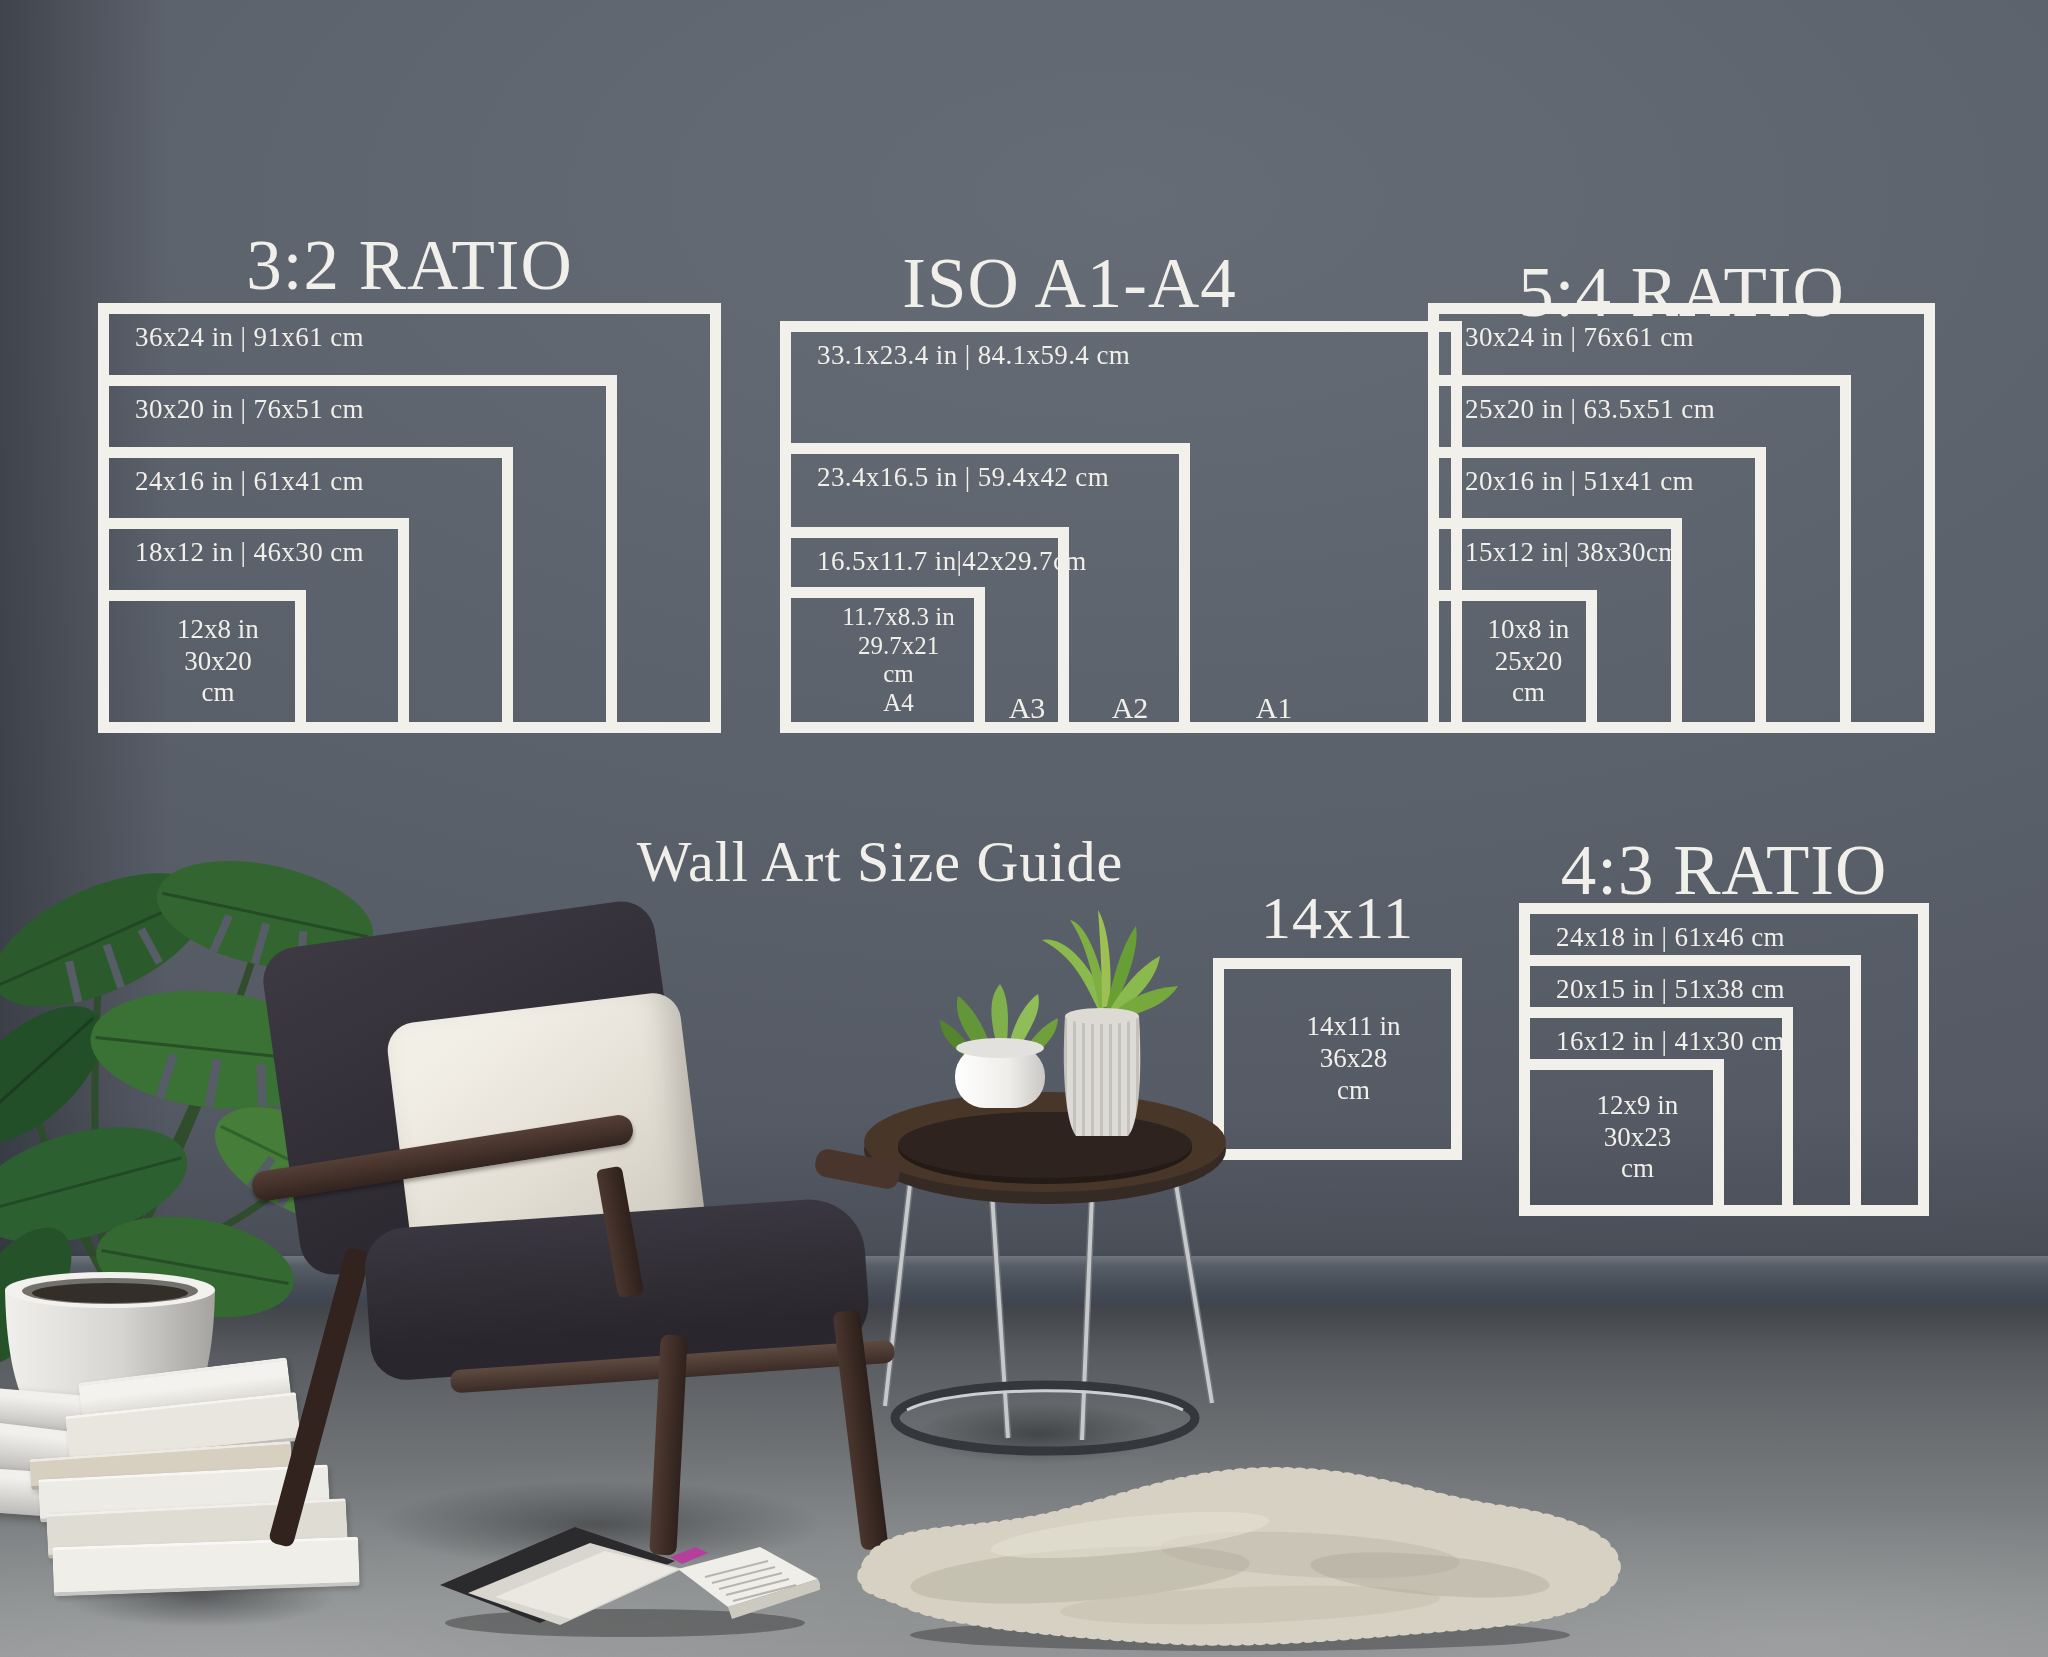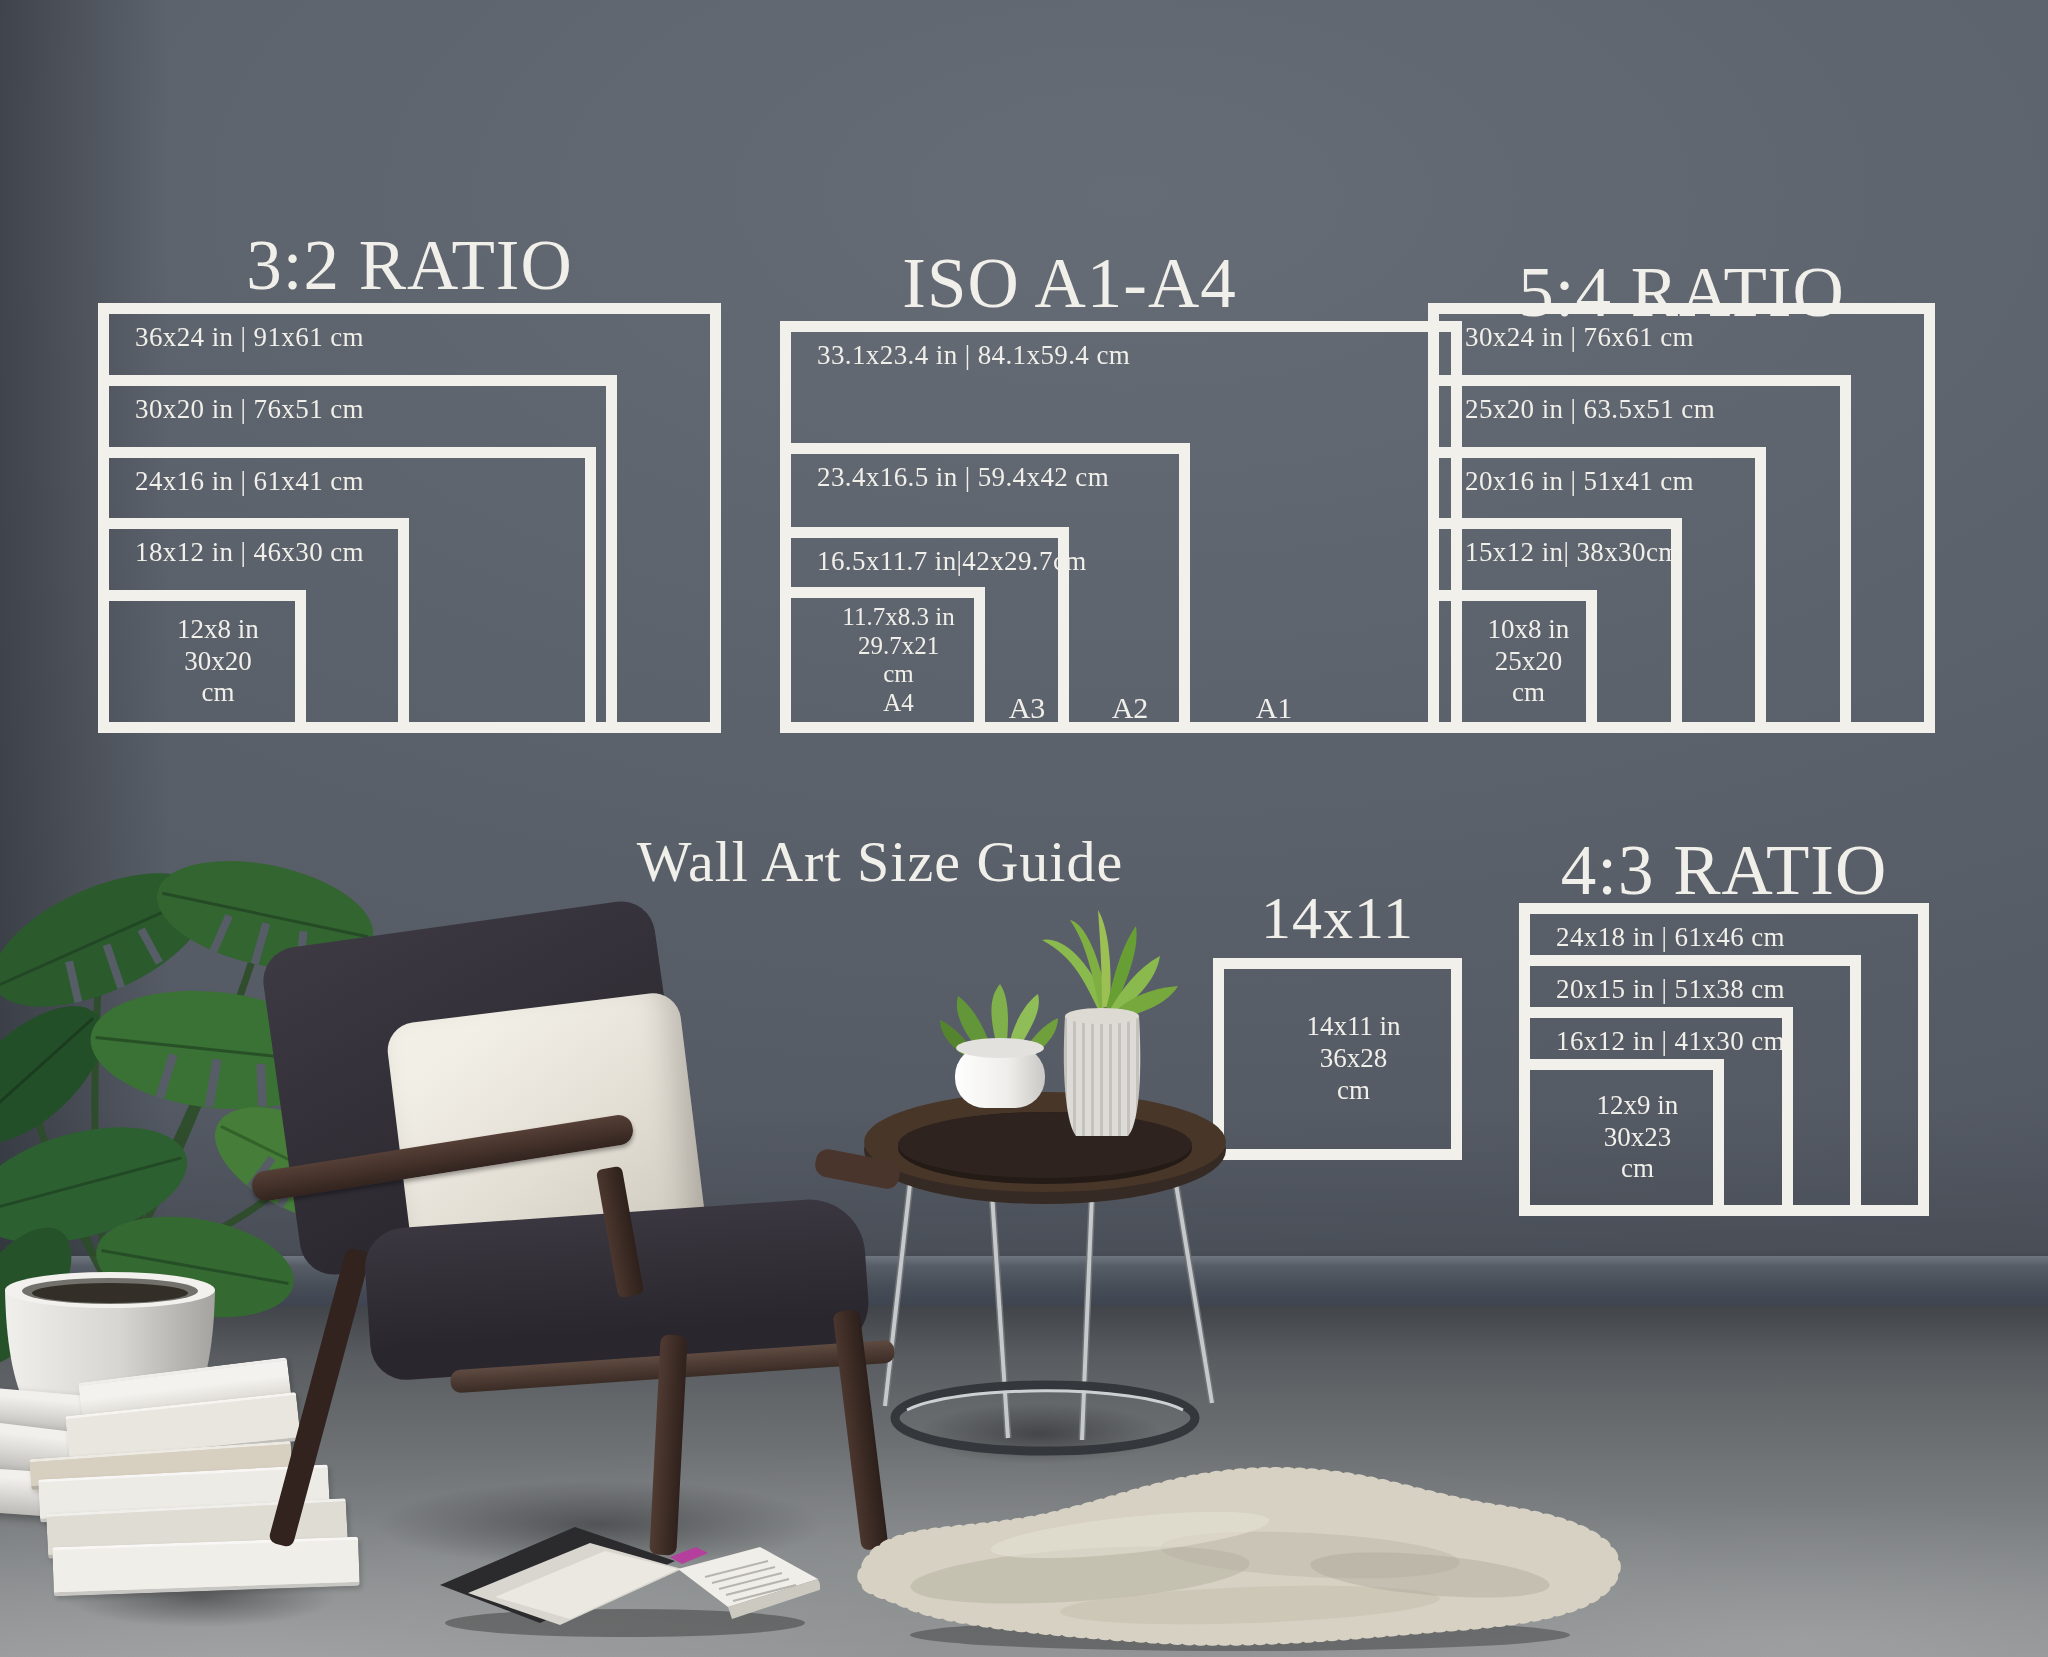--- a/index.html
+++ b/index.html
@@ -64,21 +64,21 @@
   <div class="sec-title t1411" style="left:1213px;top:884px;width:249px;">14x11</div>
   <div class="sec-title" style="left:1519px;top:830px;width:410px;">4:3 RATIO</div>
 
   <div class="sec" style="left:98px;top:303px;width:623px;height:430px;">
     <div class="frame" style="width:623px;height:430px;">
       <div class="flabel">36x24 in | 91x61 cm</div>
     </div>
     <div class="frame" style="width:519px;height:358px;">
       <div class="flabel">30x20 in | 76x51 cm</div>
     </div>
-    <div class="frame" style="width:498px;height:286px;">
+    <div class="frame" style="width:415px;height:286px;">
       <div class="flabel">24x16 in | 61x41 cm</div>
     </div>
     <div class="frame" style="width:311px;height:215px;">
       <div class="flabel">18x12 in | 46x30 cm</div>
     </div>
     <div class="frame" style="width:208px;height:143px;">
       <div class="fcenter">
         <div>12x8 in</div>
         <div>30x20</div>
         <div>cm</div>

